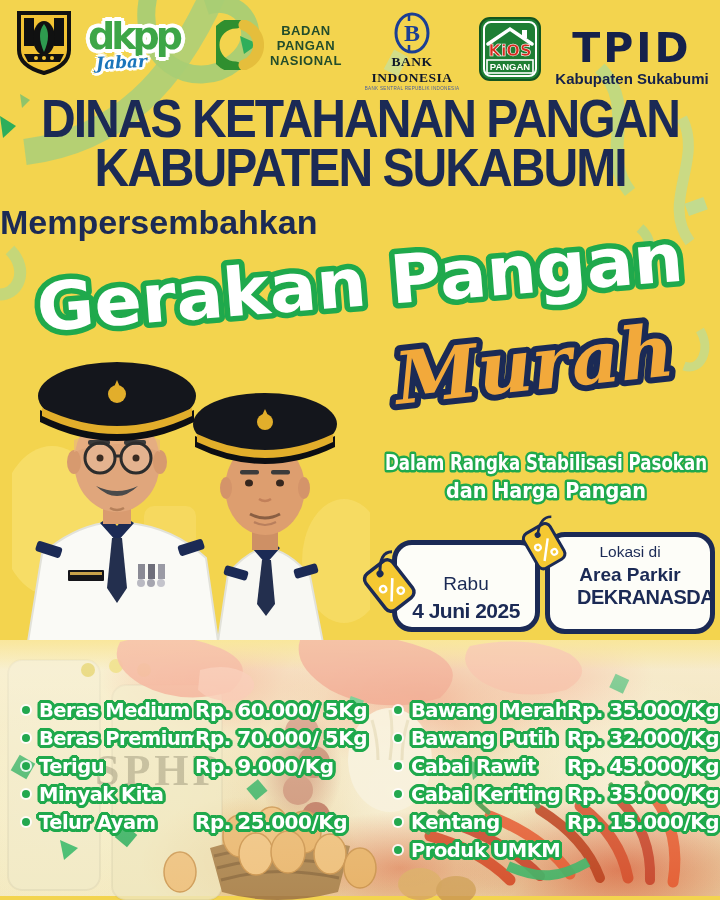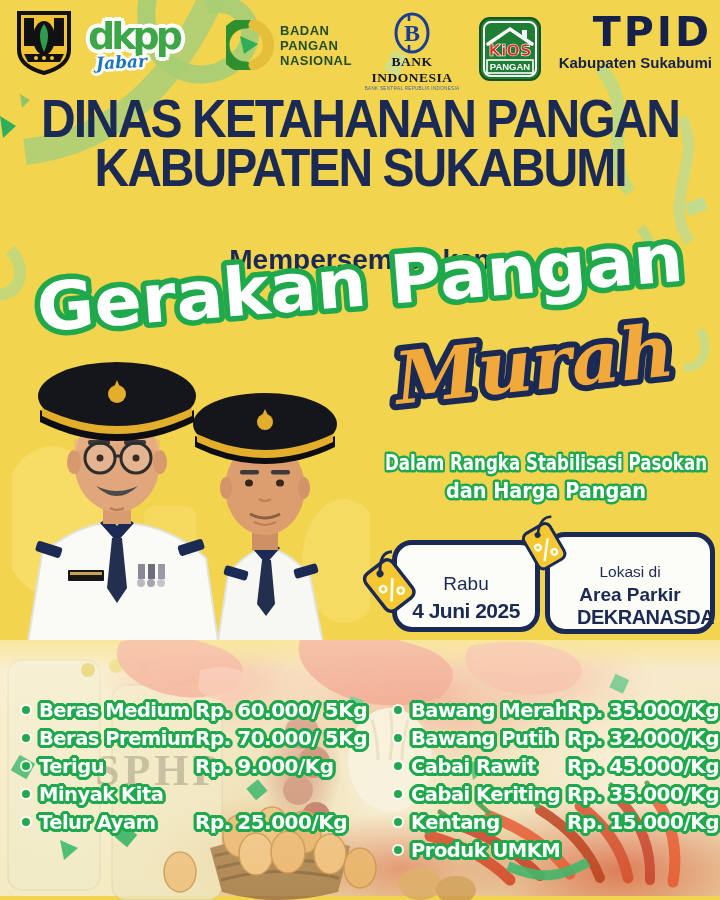--- a/index.html
+++ b/index.html
@@ -26,31 +26,31 @@
   .bi-sub{font-family:"Liberation Sans",sans-serif;font-size:4.6px;color:#4a5fa0;letter-spacing:.3px;}
   .tpid-name{font-size:41px;font-weight:bold;color:#15214B;letter-spacing:3px;line-height:40px;font-family:"DejaVu Sans",sans-serif;}
   .tpid-sub{font-size:15px;font-weight:bold;color:#15214B;margin-top:2px;}
   
   .main-title{
     position:absolute;left:0;top:97px;width:720px;text-align:center;z-index:6;
     font-family:"Liberation Sans",sans-serif;font-weight:bold;color:#1B2A55;
     font-size:49px;line-height:46px;letter-spacing:-2px;transform:scale(.98,1.08);
   }
   .presents{
-    position:absolute;left:0;top:203px;width:720px;text-align:center;z-index:6;
-    font-size:28px;font-weight:bold;color:#1B2A55;margin-top:41px;
+    position:absolute;left:0;top:203px;width:720px;z-index:6;
+    font-size:34px;font-weight:bold;color:#1B2A55;
   }
   
   .info-box{
     position:absolute;background:#FDFDF8;border:5px solid #1B2A55;border-radius:20px;
     z-index:7;text-align:center;color:#1B2A55;
   }
   .box-day{font-size:19px;margin-top:28px;}
   .box-date{font-size:21px;font-weight:bold;margin-top:4px;letter-spacing:-.5px;}
-  .box-loclabel{font-size:15.5px;margin-top:26px;}
+  .box-loclabel{font-size:15.5px;margin-top:6px;}
   .box-loc1{font-size:19px;font-weight:bold;margin-top:3px;}
   .box-loc2{font-size:20px;font-weight:bold;letter-spacing:-.5px;margin-left:27px;}
   
   .price-col{position:absolute;z-index:8;}
   .price-row{display:flex;align-items:center;height:28px;}
   .bullet{width:8px;height:8px;border-radius:50%;background:#23A84F;margin-right:9px;flex:none;
     box-shadow:0 0 0 2px rgba(255,255,255,.85);}
   .pitem,.pprice{
     font-family:"DejaVu Sans",sans-serif;font-weight:bold;color:#fff;white-space:nowrap;
     text-shadow:-2px -2px 0 #1FA94C,2px -2px 0 #1FA94C,-2px 2px 0 #1FA94C,2px 2px 0 #1FA94C,
@@ -122,21 +122,21 @@
       <circle cx="20" cy="48" r="2" fill="#F2C233"></circle>
         <circle cx="28" cy="48" r="2" fill="#F2C233"></circle>
         <circle cx="36" cy="48" r="2" fill="#F2C233"></circle>
     </svg>
 
     <div class="abs" style="left:88px;top:14px;width:112px;height:66px;">
       <div class="dkpp-word">dkpp</div>
       <div class="dkpp-jabar abs" style="left:8px;top:38px;transform:rotate(-3deg)">Jabar</div>
     </div>
 
-    <div class="abs" style="left:226px;top:18px;width:140px;height:60px;">
+    <div class="abs" style="left:216px;top:18px;width:140px;height:60px;text-align:center;">
       <svg class="abs" style="left:0;top:2px" width="48" height="50" viewBox="0 0 48 50">
         <path d="M20,3 A22,22 0 0 0 20,47" stroke="#2F8F2F" stroke-width="11" fill="none" stroke-linecap="round"></path>
         <path d="M28,5 A21,21 0 0 1 28,45" stroke="#E5BE3C" stroke-width="11" fill="none" stroke-linecap="round"></path>
       </svg>
       <div class="bapanas-text abs" style="left:54px;top:5px;">
         <div>BADAN</div>
         <div>PANGAN</div>
         <div>NASIONAL</div>
       </div>
     </div>
@@ -157,21 +157,21 @@
         <rect x="2" y="2" width="60" height="62" rx="10" fill="#1E7E34" stroke="#14551F" stroke-width="2"></rect>
         <rect x="6" y="6" width="52" height="54" rx="7" fill="none" stroke="#fff" stroke-width="2"></rect>
         <path d="M10,28 L32,13 L54,28" stroke="#fff" stroke-width="3.5" fill="none" stroke-linecap="round"></path>
         <rect x="44" y="14" width="5" height="8" fill="#fff"></rect>
         <text x="32" y="40" text-anchor="middle" font-family="DejaVu Sans,sans-serif" font-size="16" font-weight="bold" fill="#D92B20" stroke="#fff" stroke-width=".6">KiOS</text>
         <rect x="9" y="44" width="46" height="13" fill="#1E7E34" stroke="#fff" stroke-width="1.6"></rect>
         <text x="32" y="54" text-anchor="middle" font-family="Liberation Sans,sans-serif" font-size="9.5" font-weight="bold" fill="#fff">PANGAN</text>
       </svg>
     </div>
 
-    <div class="abs" style="left:552px;top:12px;width:160px;text-align:right;">
+    <div class="abs" style="left:552px;top:28px;width:160px;text-align:center;">
       <div class="tpid-name">TPID</div>
       <div class="tpid-sub">Kabupaten Sukabumi</div>
     </div>
   </div>
 
   <div class="main-title">
     <div>DINAS KETAHANAN PANGAN</div>
     <div>KABUPATEN SUKABUMI</div>
   </div>
   <div class="presents">Mempersembahkan</div>

